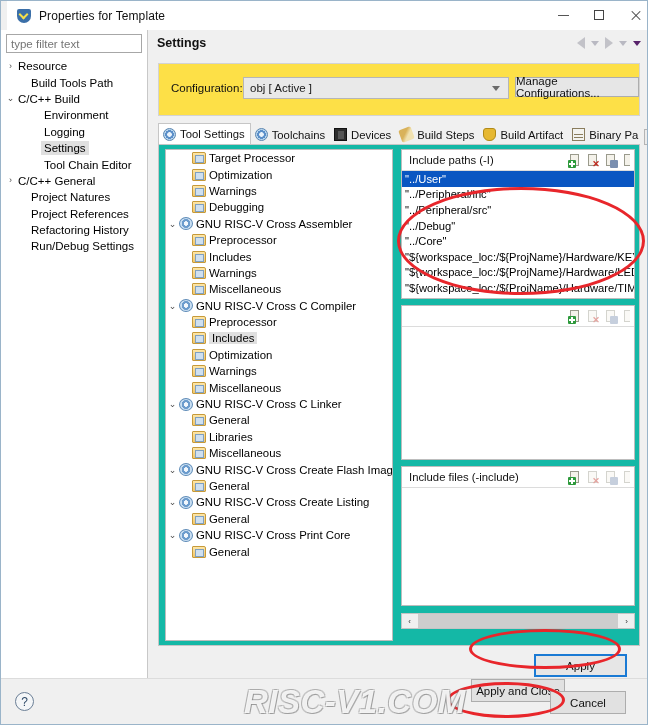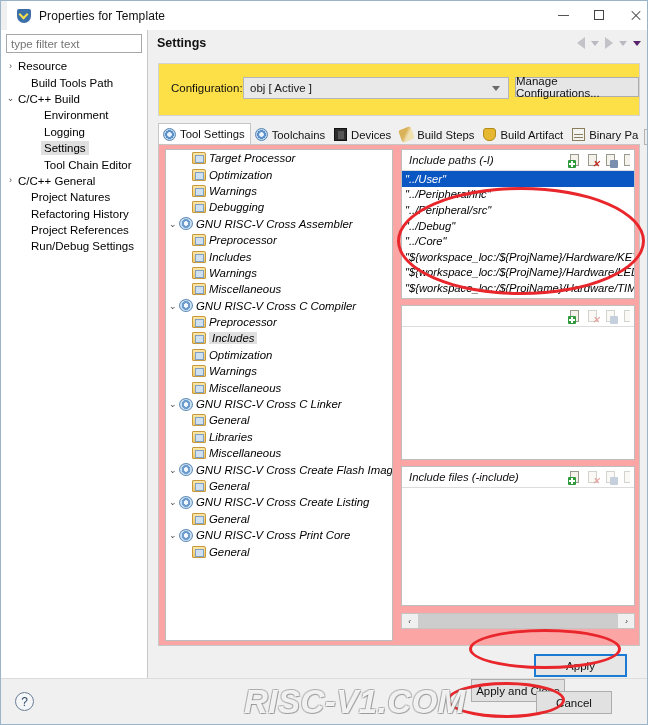--- a/index.html
+++ b/index.html
@@ -244,23 +244,22 @@
     border: 1px solid #b4b4b4;
     background: #ececec;
     display: flex; align-items: center; justify-content: center;
     font-size: 8px; color: #333;
   }
 
   
   #content-panel {
     position: absolute; left: 9px; top: 114px;
     width: 482px; height: 502px;
-    background: #fca5a5;
+    background: #14b8a6;
     border: 1px solid #c6c6c6;
-    font-style: italic;
   }
   #tool-tree {
     position: absolute; left: 6px; top: 4px;
     width: 228px; height: 492px;
     border: 1px solid #bdbdbd;
     background: #fff;
     overflow: hidden;
   }
   .ttnode {
     height: 16.4px;
@@ -435,21 +434,21 @@
     background: #f4f6f8;
   }
   #btn-apply-close {
     position: absolute; left: 457px; top: 0;
     width: 94px; height: 23px;
     background: #e1e1e1; border: 1px solid #adadad;
     display: flex; align-items: center; justify-content: center;
     font-size: 11.5px; color: #111; margin-left: 13px;
   }
   #btn-cancel {
-    position: absolute; left: 535px; top: 12px;
+    position: absolute; left: 549px; top: 12px;
     width: 76px; height: 23px;
     background: #e1e1e1; border: 1px solid #adadad;
     display: flex; align-items: center; justify-content: center;
     font-size: 11.5px; color: #111;
   }
 
   
   .annot {
     position: absolute;
     border: 3px solid #e8262b;
@@ -539,25 +538,25 @@
         <div class="tnode ind-0">
           <span class="arrow">›</span>
           <span class="lbl">C/C++ General</span>
         </div>
         <div class="tnode ind-1">
           <span class="arrow"></span>
           <span class="lbl">Project Natures</span>
         </div>
         <div class="tnode ind-1">
           <span class="arrow"></span>
-          <span class="lbl">Refactoring History</span>
+          <span class="lbl">Project References</span>
         </div>
         <div class="tnode ind-1">
           <span class="arrow"></span>
-          <span class="lbl">Project References</span>
+          <span class="lbl">Refactoring History</span>
         </div>
         <div class="tnode ind-1">
           <span class="arrow"></span>
           <span class="lbl">Run/Debug Settings</span>
         </div>
       </div>
   </div>
 
   <div id="right-pane">
 

